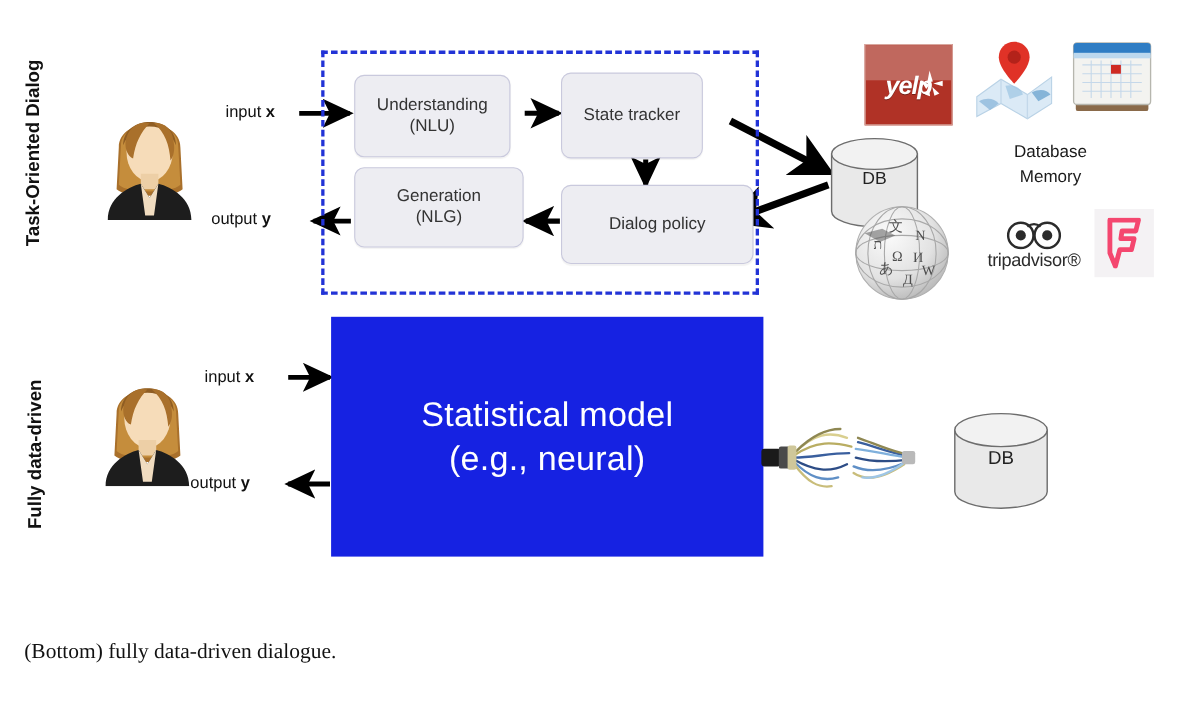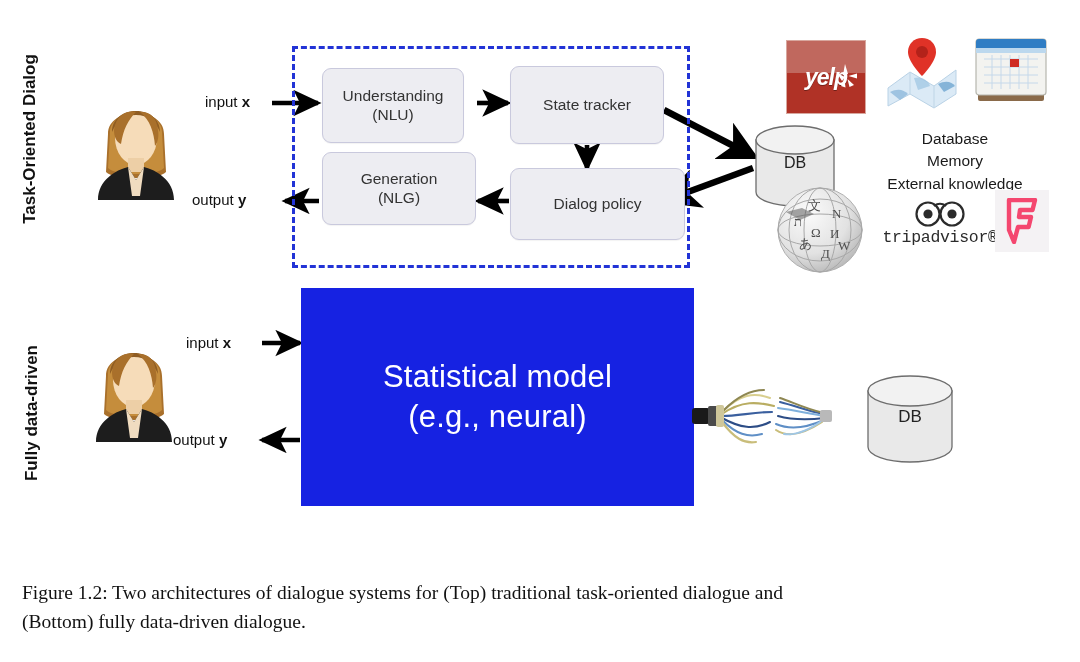--- a/index.html
+++ b/index.html
@@ -81,21 +81,21 @@
 
   .twc{
     background:#17387f;color:#fff;font-weight:bold;
     display:flex;flex-direction:column;align-items:center;justify-content:center;
     line-height:1.06;font-size:16px;letter-spacing:-.4px;
   }
   .foursq{
     background:#f4f2f4;display:flex;align-items:center;justify-content:center;
   }
   .tripad{
-    display:flex;flex-direction:column;align-items:center;justify-content:center;font-family:Liberation Mono, monospace;
+    display:flex;flex-direction:column;align-items:center;justify-content:center;
   }
   .tripad .ta-word{
     font-size:16.5px;color:#2b2b2b;margin-top:1px;letter-spacing:-.3px;
   }
   svg{display:block;}
 </style>
 </head>
 <body>
 
 <div class="stage">
@@ -160,21 +160,21 @@
 
   <div class="abs dashed-box" style="left:292px;top:46px;width:398px;height:222px;"></div>
 
   <div class="abs mod-box" style="left:322px;top:68px;width:142px;height:75px;">
     <div>
       <div>Understanding</div>
       <div>(NLU)</div>
     </div>
   </div>
 
-  <div class="abs mod-box" style="left:510px;top:66px;width:154px;height:78px;">
+  <div class="abs mod-box" style="left:510px;top:66px;width:129px;height:78px;">
     <div>
       <div>State tracker</div>
     </div>
   </div>
 
   <div class="abs mod-box" style="left:322px;top:152px;width:154px;height:73px;">
     <div>
       <div>Generation</div>
       <div>(NLG)</div>
     </div>
@@ -190,21 +190,20 @@
     <svg width="90" height="84" viewBox="0 0 90 84">
       <path d="M6 16 L6 68 A39 14 0 0 0 84 68 L84 16 Z" fill="#e9e9e9" stroke="#6d6d6d" stroke-width="1.3"></path>
       <ellipse cx="45" cy="16" rx="39" ry="14" fill="#f2f2f2" stroke="#6d6d6d" stroke-width="1.3"></ellipse>
     </svg>
     <div class="abs" style="left:0;top:30px;width:90px;text-align:center;font-size:16px;color:#222;">DB</div>
   </div>
 
   <div class="abs know-text" style="left:860px;top:128px;width:190px;">
     <div>Database</div>
     <div>Memory</div>
-    <div>External knowledge</div>
   </div>
 
   <div class="abs logo-tile yelp" style="left:786px;top:40px;width:78px;height:72px;">
     <div class="yelp-top"></div>
     <span class="yelp-word">yelp</span>
     <svg class="burst" width="22" height="26" viewBox="0 0 22 26">
       <g fill="#ffffff">
         <path d="M9 1 L12 11 L7 12 Z"></path>
         <path d="M1 10 L9 14 L6 18 Z"></path>
         <path d="M12.5 13 L21 10.5 L21 15.5 Z"></path>
@@ -355,17 +354,16 @@
 
   <div class="abs" style="left:862px;top:374px;">
     <svg width="96" height="90" viewBox="0 0 96 90">
       <path d="M6 17 L6 73 A42 15 0 0 0 90 73 L90 17 Z" fill="#e9e9e9" stroke="#6d6d6d" stroke-width="1.3"></path>
       <ellipse cx="48" cy="17" rx="42" ry="15" fill="#f2f2f2" stroke="#6d6d6d" stroke-width="1.3"></ellipse>
     </svg>
     <div class="abs" style="left:0;top:33px;width:96px;text-align:center;font-size:17px;color:#222;">DB</div>
   </div>
 
   <div class="abs caption" style="left:22px;top:578px;width:1044px;">
-    <div>Figure 1.2:  Two architectures of dialogue systems for (Top) traditional task-oriented dialogue and</div>
     <div>(Bottom) fully data-driven dialogue.</div>
   </div>
 
 </div>
 
 </body></html>

